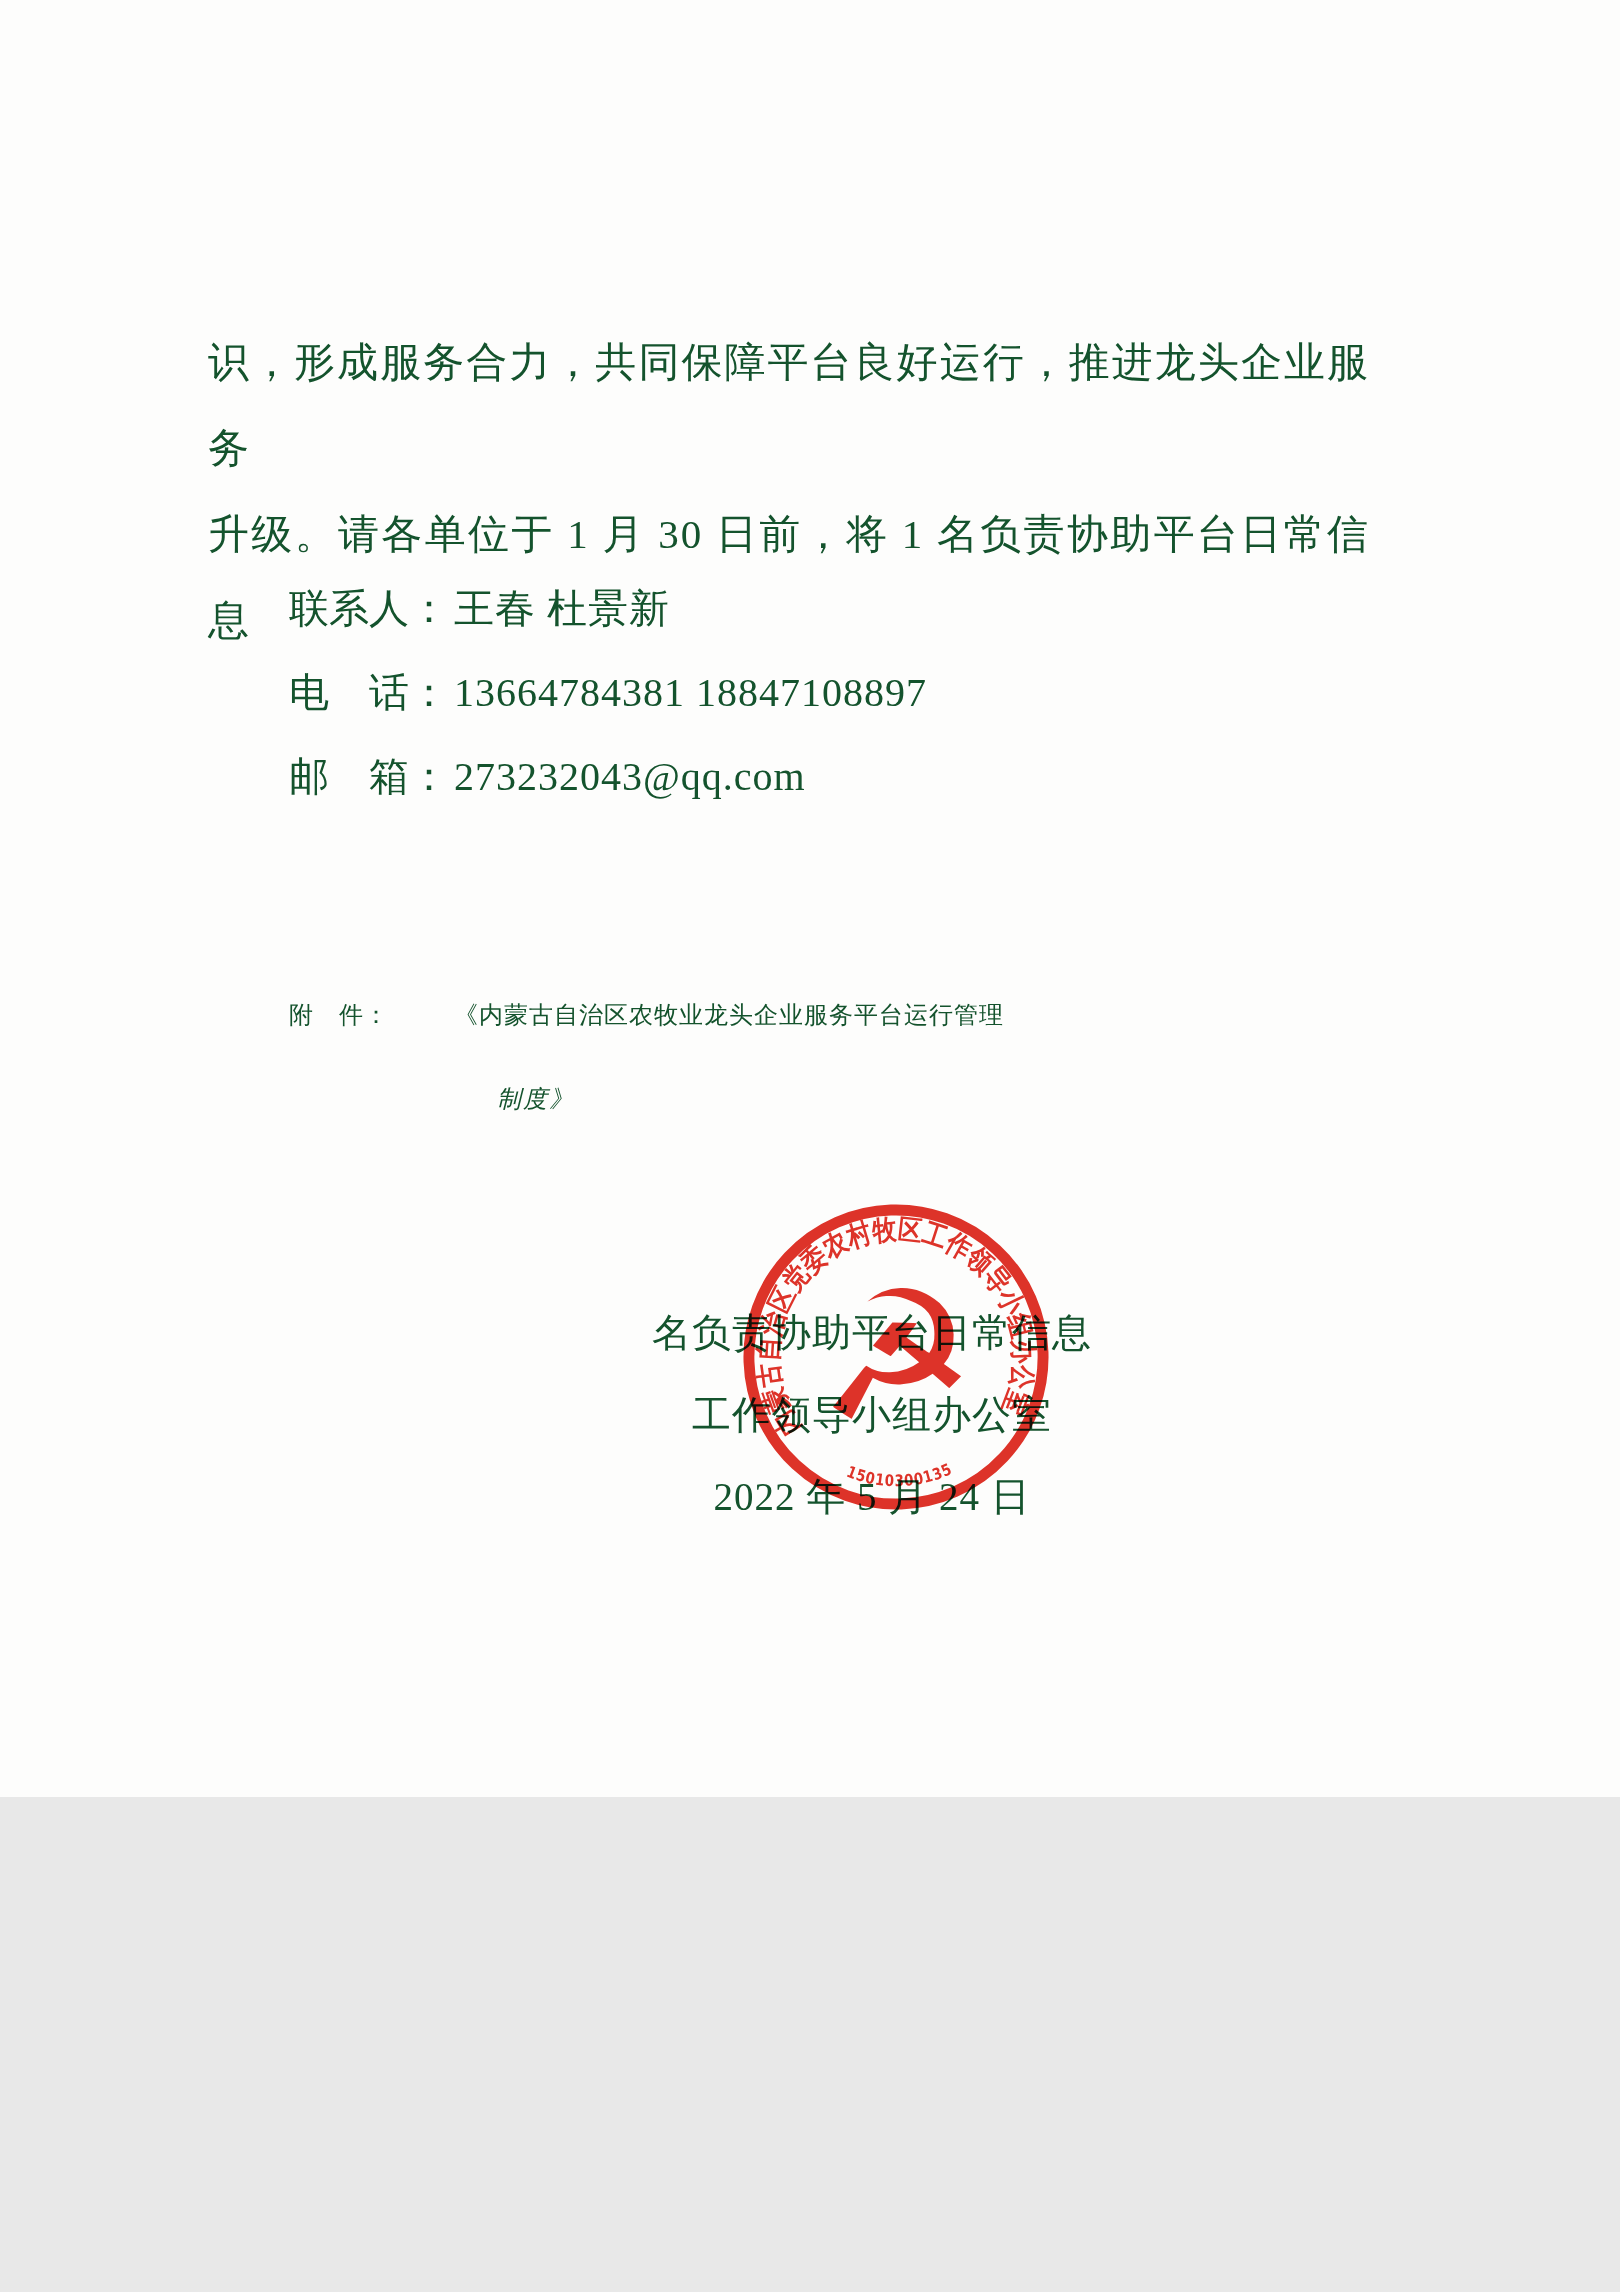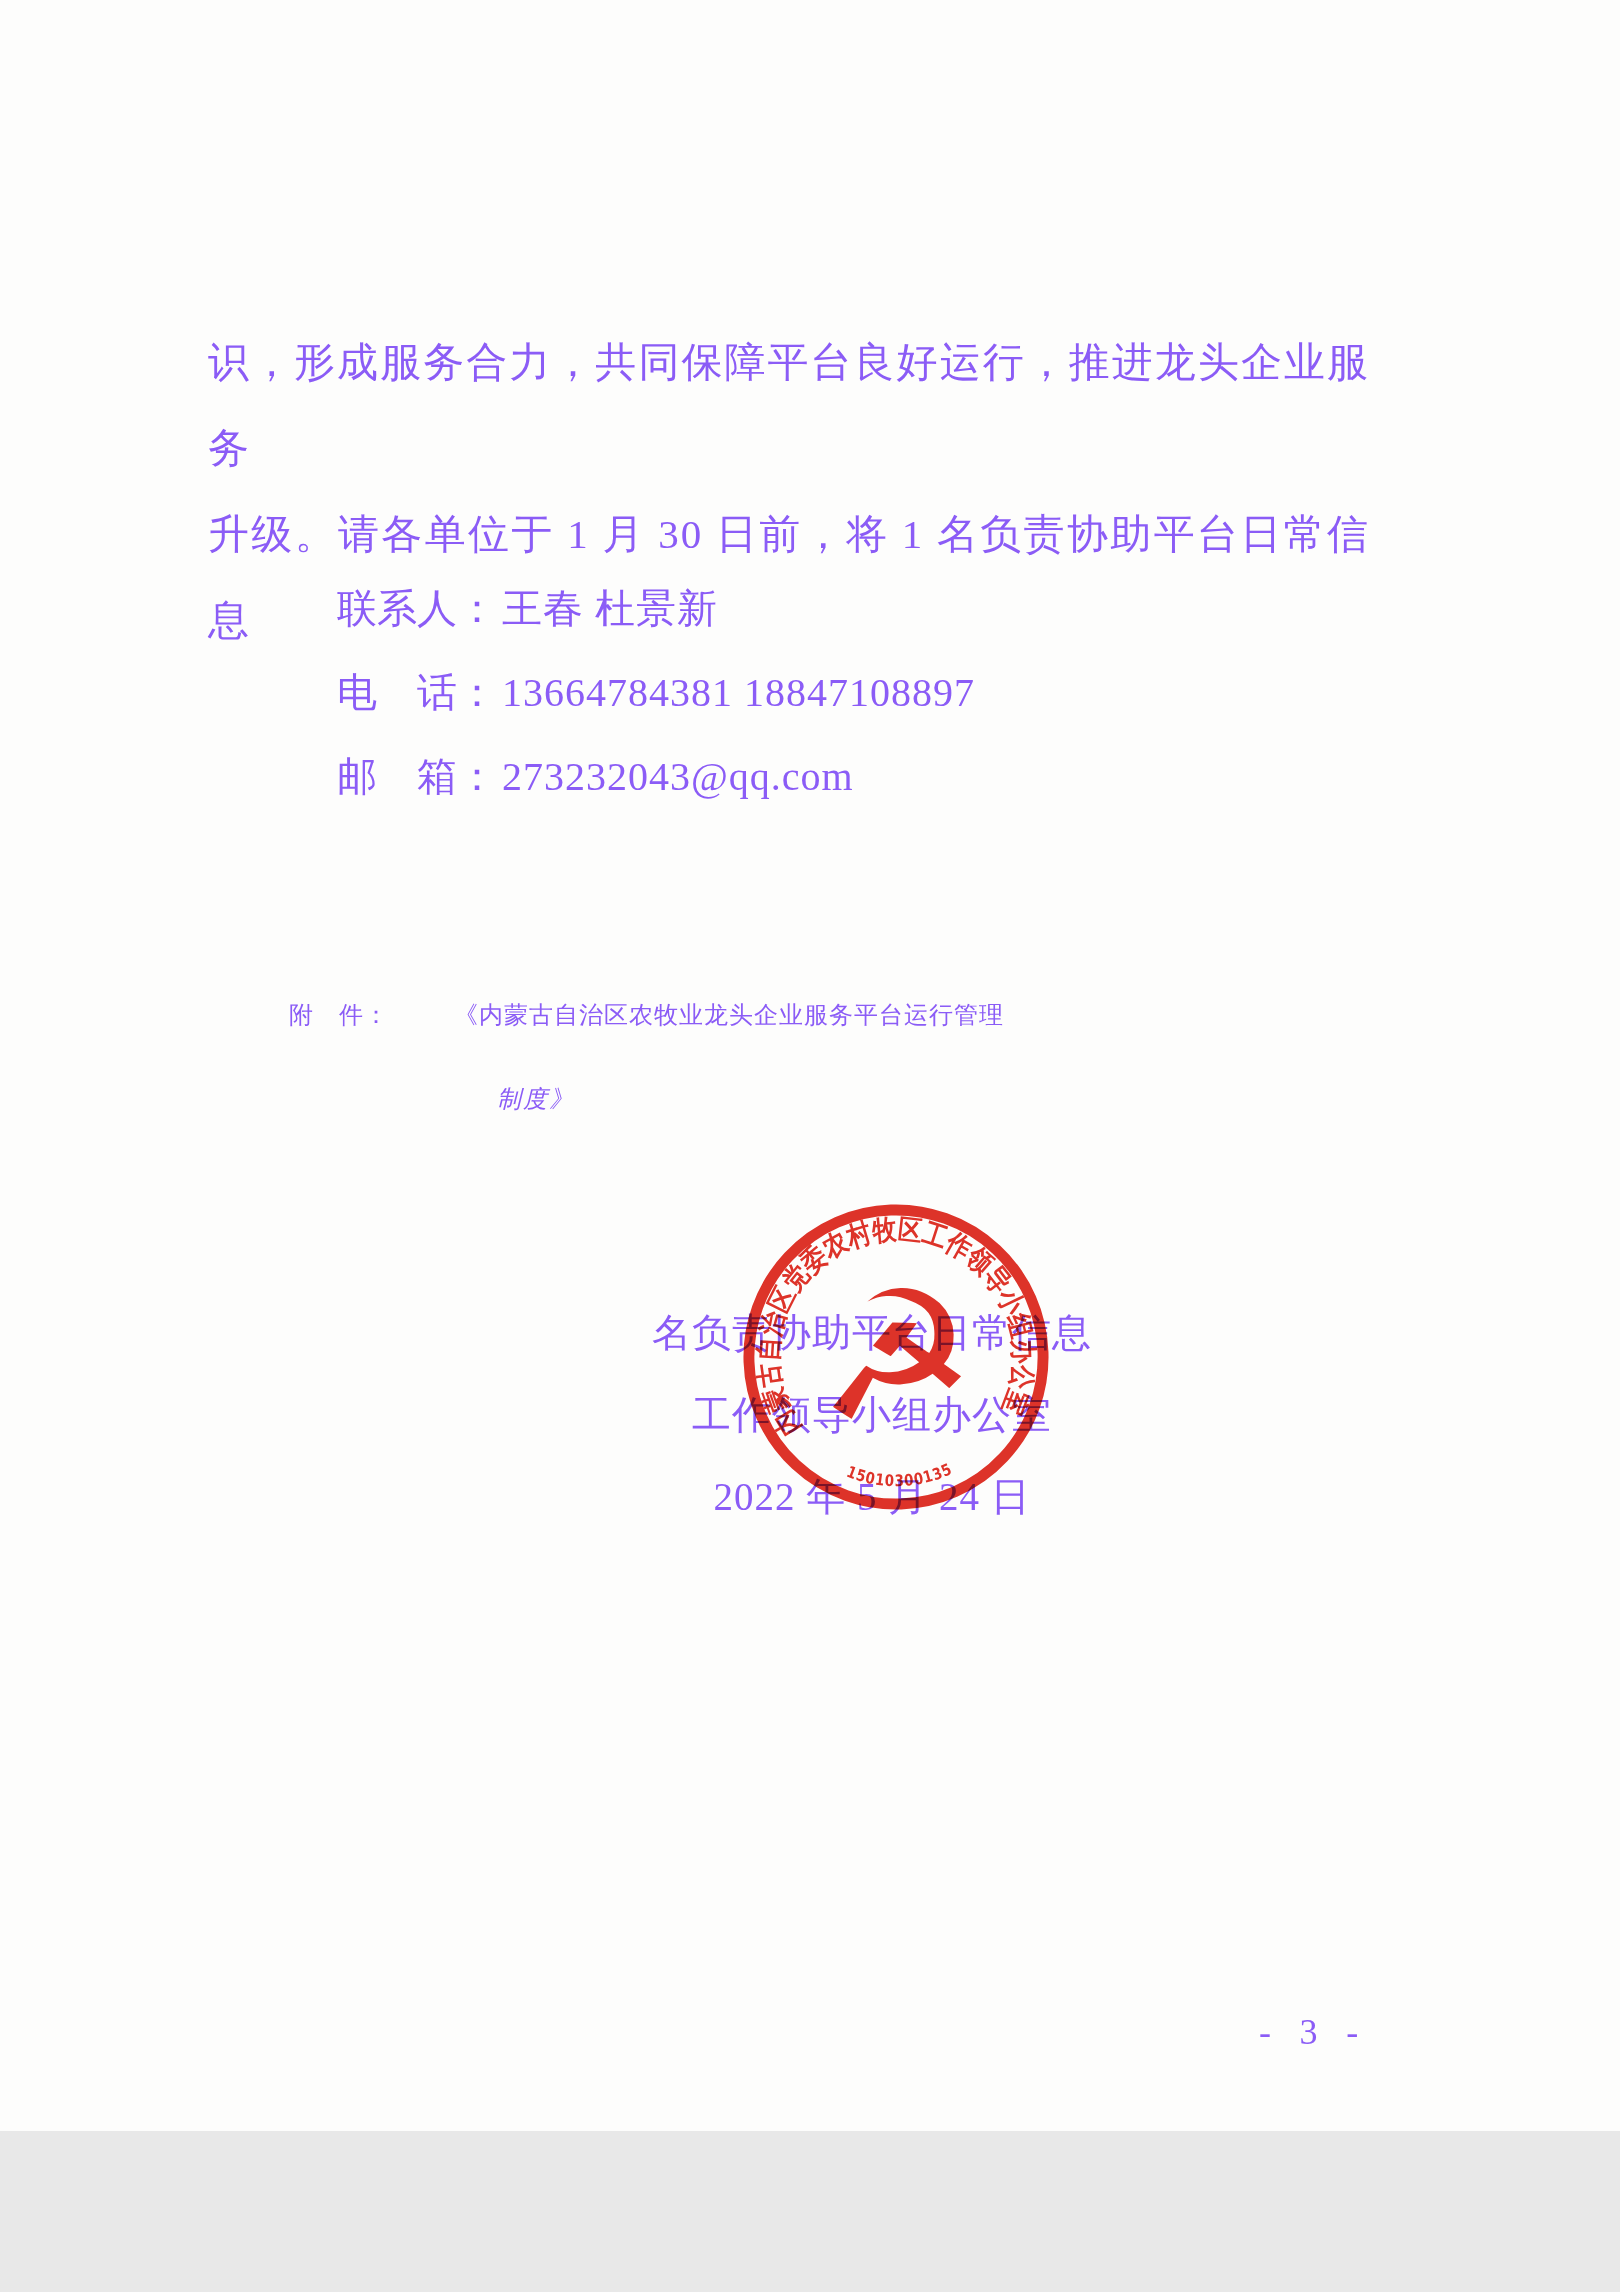--- a/index.html
+++ b/index.html
@@ -1,42 +1,42 @@
 <!DOCTYPE html>
 <html lang="zh"><head>
 <meta charset="utf-8">
 <style>
   html,body{margin:0;padding:0;background:#e8e8e8;}
   .page{
     position:relative;
-    width:1620px;height:2131px;
+    width:1620px;height:1797px;
     margin:0 auto;
     background:#fdfdfc;
     overflow:hidden;
     font-family:"Liberation Serif","DejaVu Serif",serif;
-    color:#8b5cf6;
+    color:#14532d;
   }
   
   .paragraph{
     position:absolute;left:208px;top:319px;width:1162px;
     font-size:41px;line-height:86px;
     letter-spacing:2px;
   }
   .p-line{white-space:nowrap;}
   .p-line.full{
     text-align:justify;text-align-last:justify;
     text-justify:inter-character;
     white-space:normal;
   }
   
   .contacts{
     position:absolute;left:289px;top:567px;
     font-size:40px;line-height:84px;
   }
-  .contact-row{white-space:nowrap;margin-left:48px;}
+  .contact-row{white-space:nowrap;}
   .contact-label{display:inline-block;min-width:165px;}
   .contact-value{display:inline-block;letter-spacing:1px;}
   
   .attachment{
     position:absolute;left:289px;top:973px;
     font-size:24px;line-height:84px;
   }
   .attachment-line1{white-space:nowrap;letter-spacing:1px;}
   .attachment-line2{white-space:nowrap;padding-left:208px;letter-spacing:2px;font-style:italic;}
   

